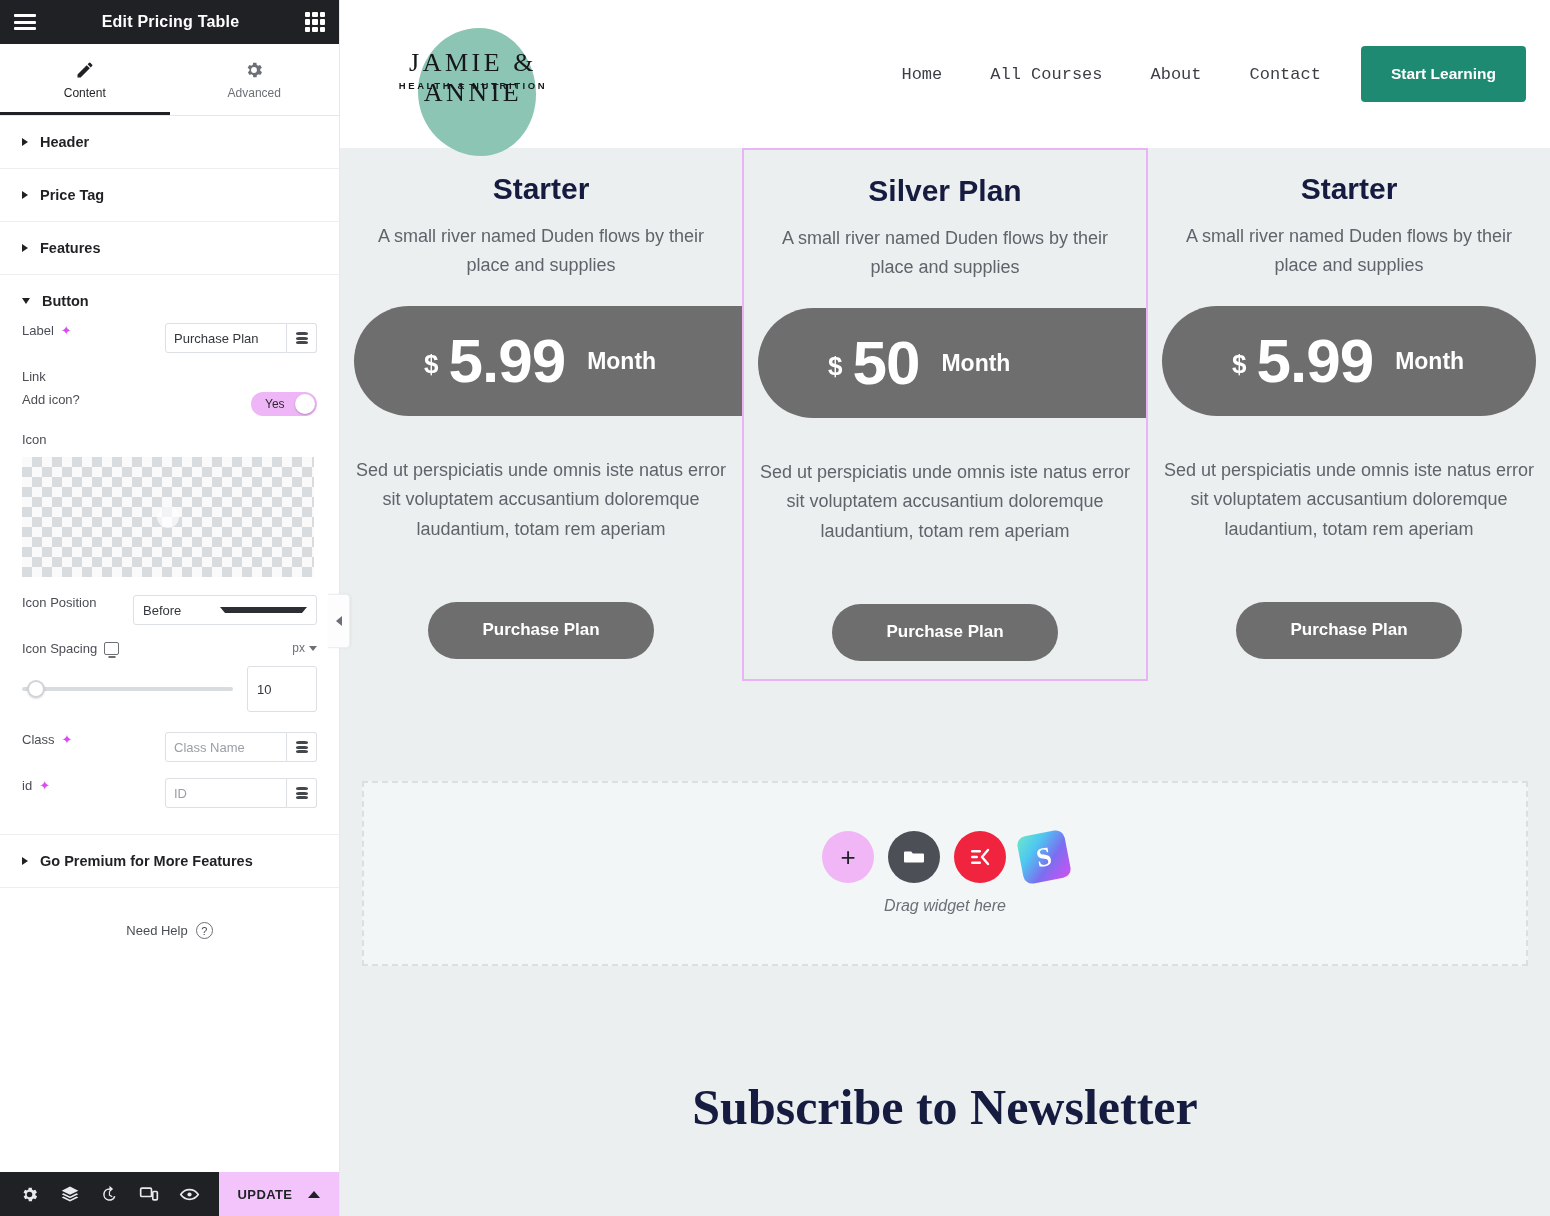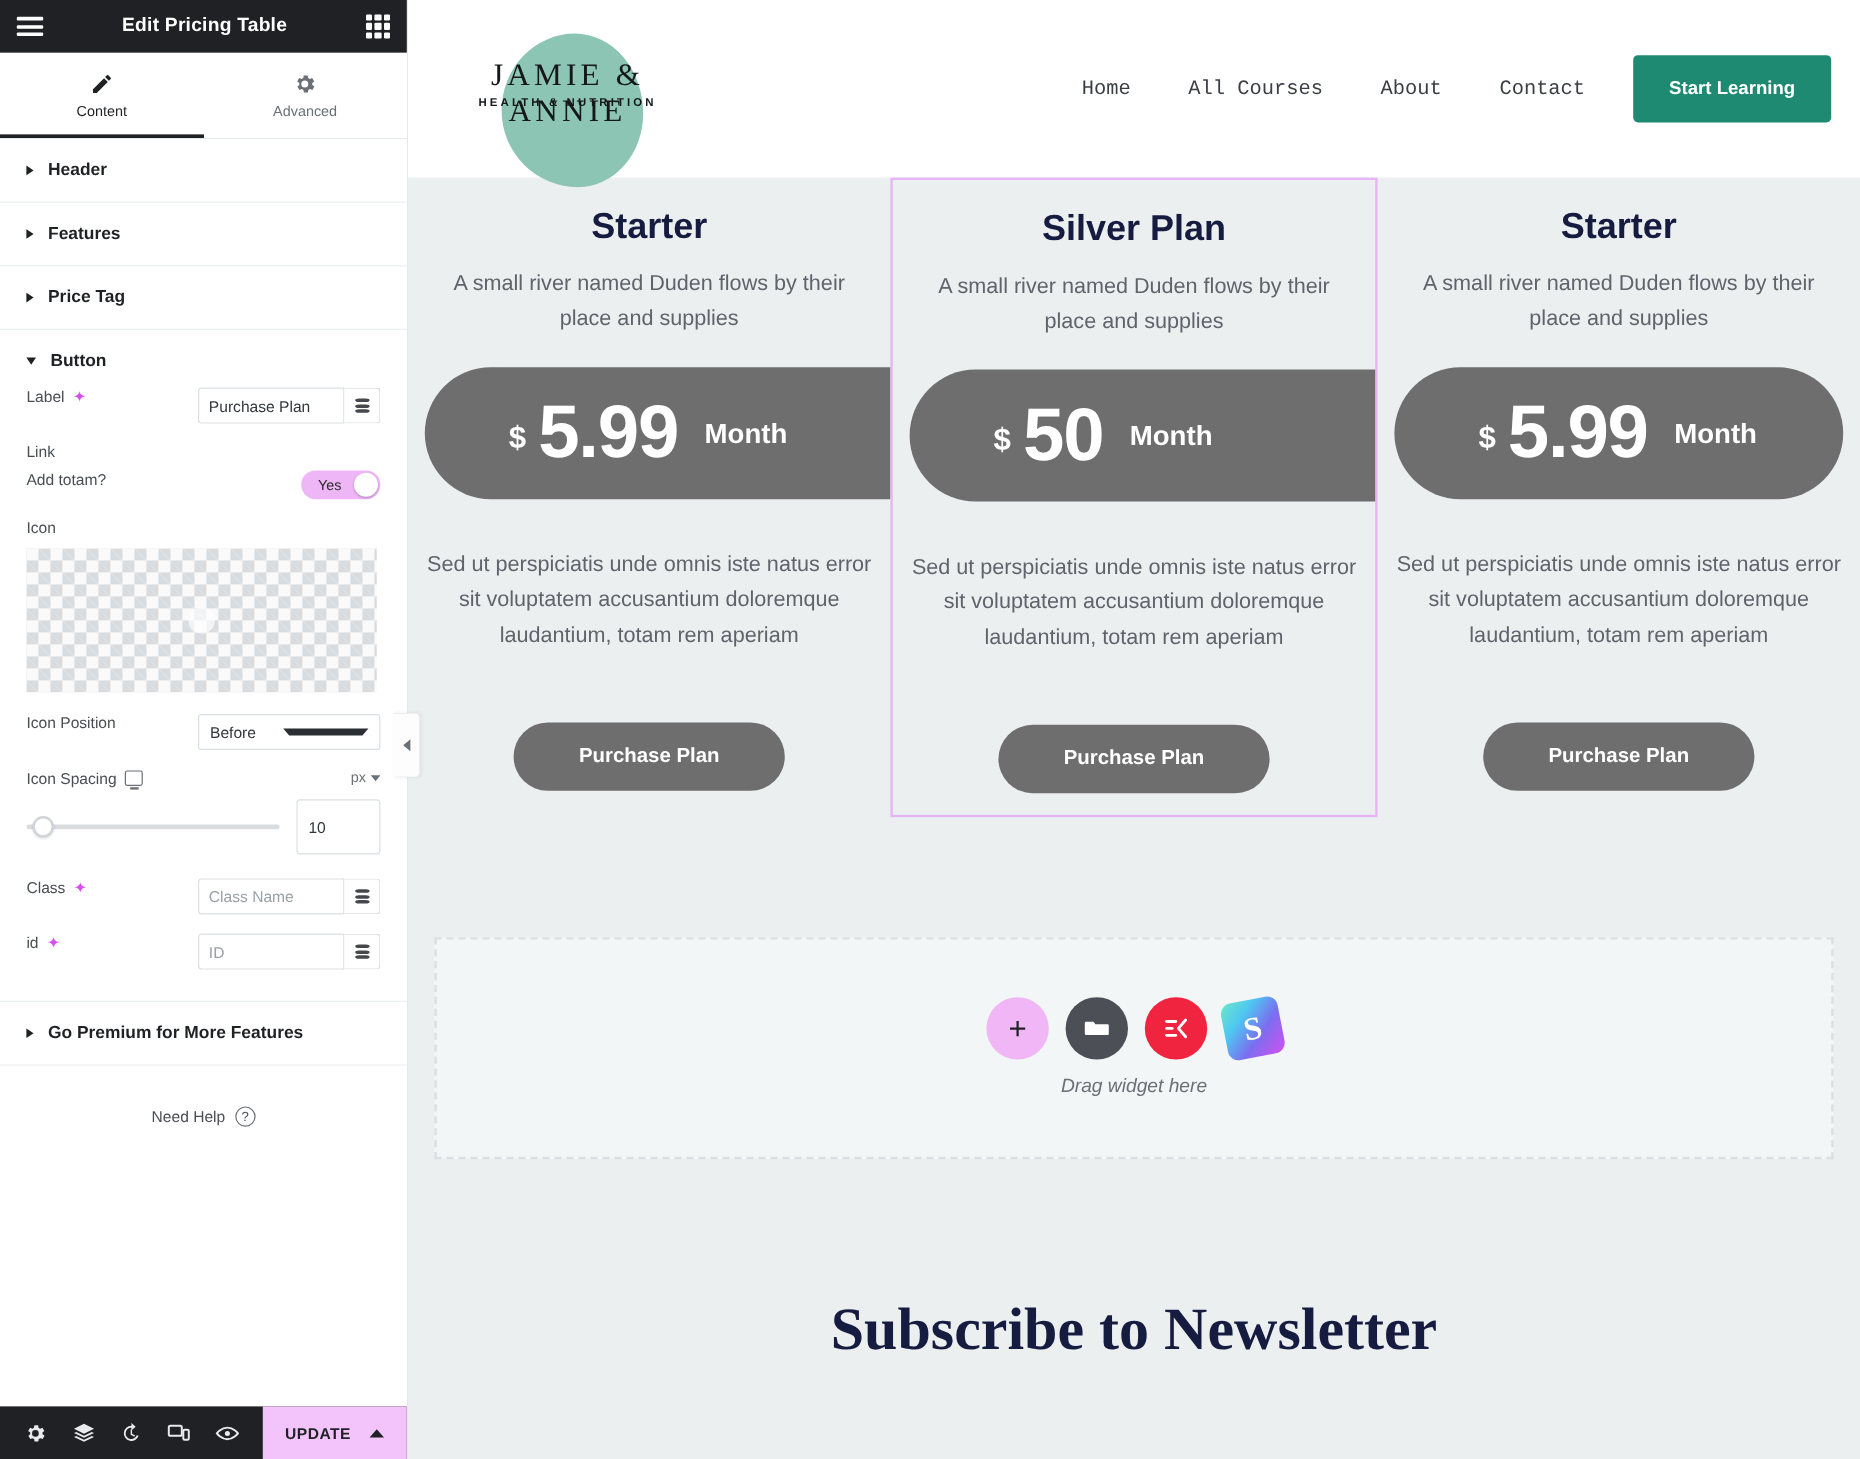--- a/index.html
+++ b/index.html
@@ -81,21 +81,21 @@
     background-image:
       linear-gradient(45deg,#d9dcdf 25%,transparent 25%,transparent 75%,#d9dcdf 75%),
       linear-gradient(45deg,#d9dcdf 25%,transparent 25%,transparent 75%,#d9dcdf 75%);
     background-size:20px 20px; background-position:0 0,10px 10px; background-color:#fafafa;
     position:relative; cursor:pointer;
   }
   .icon-preview .ghost { position:absolute; left:50%; top:50%; transform:translate(-50%,-50%);
       width:22px;height:22px;border-radius:50%;background:rgba(255,255,255,.65); }
 
   .select-box {
-    width:152px; height:30px; border:1px solid #dcdfe3; border-radius:3px; background:#fff;
+    width:184px; height:30px; border:1px solid #dcdfe3; border-radius:3px; background:#fff;
     display:flex; align-items:center; padding:0 9px; font-size:13px; color:#33373d; cursor:pointer;
   }
   .select-box span { flex:1; }
   .sel-caret { width:0;height:0;border-left:5px solid transparent;border-right:5px solid transparent;border-top:6px solid #2b2e33;}
 
   .unit { font-size:12px; color:#6b6f76; display:flex; align-items:center; gap:4px; cursor:pointer;}
   .unit .ucar { width:0;height:0;border-left:4px solid transparent;border-right:4px solid transparent;border-top:5px solid #6b6f76;}
 
   .slider-row { display:flex; align-items:center; gap:14px; margin-bottom:20px; }
   .slider { flex:1; height:4px; background:#d9dcdf; border-radius:3px; position:relative; cursor:pointer; }
@@ -241,25 +241,25 @@
     </div>
 
     <div class="panel-body">
 
       <div class="section">
         <span class="caret"></span>
         <span class="section-title">Header</span>
       </div>
       <div class="section">
         <span class="caret"></span>
-        <span class="section-title">Features</span>
+        <span class="section-title">Price Tag</span>
       </div>
       <div class="section">
         <span class="caret"></span>
-        <span class="section-title">Price Tag</span>
+        <span class="section-title">Features</span>
       </div>
       <div class="section open" style="border-bottom:none; padding-bottom:10px;">
         <span class="caret"></span>
         <span class="section-title">Button</span>
       </div>
 
       <div class="controls">
 
         <div class="row">
           <div class="row-label">
@@ -274,21 +274,21 @@
                   <i></i>
                   <i></i>
                 </span>
             </div>
           </div>
         </div>
 
         <div class="link-label">Link</div>
 
         <div class="row">
-          <div class="row-label">Add totam?</div>
+          <div class="row-label">Add icon?</div>
           <div class="toggle-wrap">
             <span class="t-label">Yes</span>
             <span class="toggle-knob"></span>
           </div>
         </div>
 
         <div class="icon-label">Icon</div>
         <div class="icon-preview">
           <span class="ghost"></span>
         </div>

